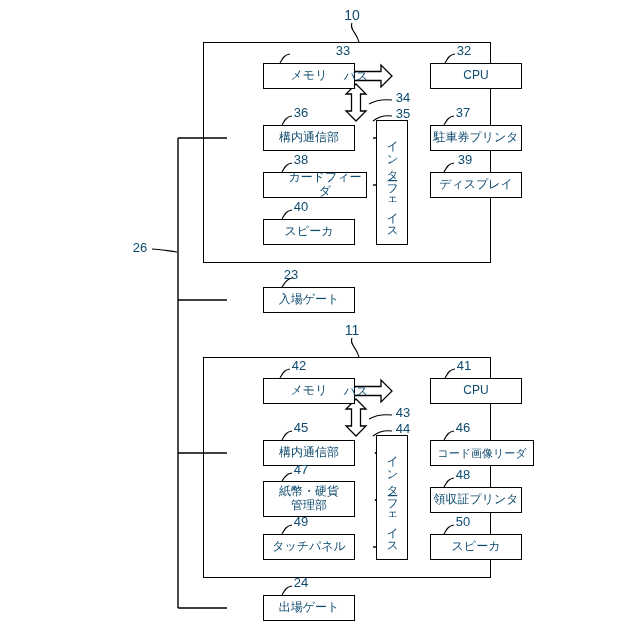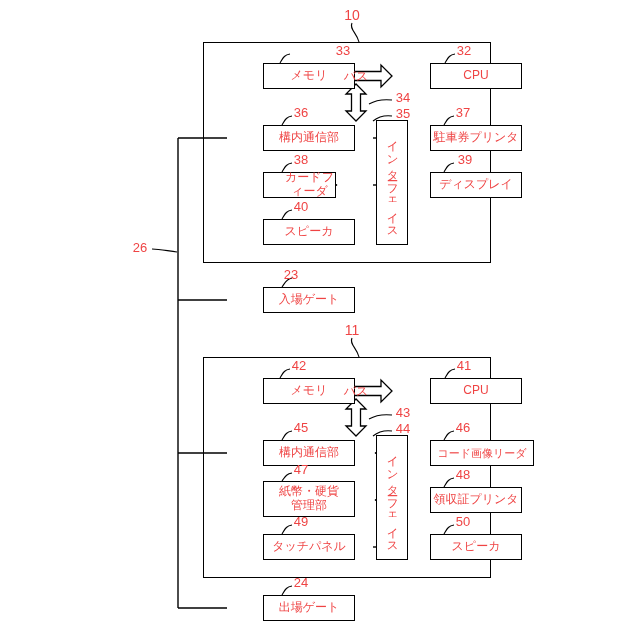--- a/index.html
+++ b/index.html
@@ -1,17 +1,17 @@
 <!DOCTYPE html>
 <html><head>
 <meta charset="utf-8">
 <style>
   html,body{margin:0;padding:0;background:#fff;}
   #stage{position:relative;width:640px;height:640px;background:#ffffff;
-         font-family:"Liberation Sans","DejaVu Sans",sans-serif;color:#ef4444;}
+         font-family:"Liberation Sans","DejaVu Sans",sans-serif;color:#0c4a6e;}
   svg.layer{position:absolute;left:0;top:0;pointer-events:none;}
   .unit{position:absolute;border:1.5px solid #000;background:transparent;}
   .box{position:absolute;border:1.5px solid #000;background:#fff;
        display:flex;align-items:center;justify-content:center;
        font-size:12px;line-height:1.15;text-align:center;box-sizing:border-box;margin-left:36px;}
   .box.twoline{flex-direction:column;}
   .vbox{writing-mode:vertical-rl;text-orientation:mixed;font-size:11.5px;letter-spacing:1px;}
   .ref{position:absolute;width:28px;text-align:center;font-size:13px;}
   .ref.big{font-size:14px;}
   .bustext{position:absolute;font-size:12px;text-align:center;width:40px;}
@@ -103,21 +103,21 @@
 
   <div class="box vbox" style="left:340px;top:120px;width:32px;height:125px;">インターフェイス</div>
   <div class="ref" style="left:389px;top:106px;">35</div>
 
   <div class="box" style="left:227px;top:125px;width:92px;height:26px;">構内通信部</div>
   <div class="ref" style="left:287px;top:105px;">36</div>
 
   <div class="box" style="left:394px;top:125px;width:92px;height:26px;">駐車券プリンタ</div>
   <div class="ref" style="left:449px;top:105px;">37</div>
 
-  <div class="box" style="left:227px;top:172px;width:73px;height:26px;padding-left:20px;">カードフィーダ</div>
+  <div class="box" style="left:227px;top:172px;width:104px;height:26px;padding-left:20px;">カードフィーダ</div>
   <div class="ref" style="left:287px;top:152px;">38</div>
 
   <div class="box" style="left:394px;top:172px;width:92px;height:26px;">ディスプレイ</div>
   <div class="ref" style="left:451px;top:152px;">39</div>
 
   <div class="box" style="left:227px;top:219px;width:92px;height:26px;">スピーカ</div>
   <div class="ref" style="left:287px;top:199px;">40</div>
 
   <div class="ref" style="left:126px;top:240px;">26</div>
 

